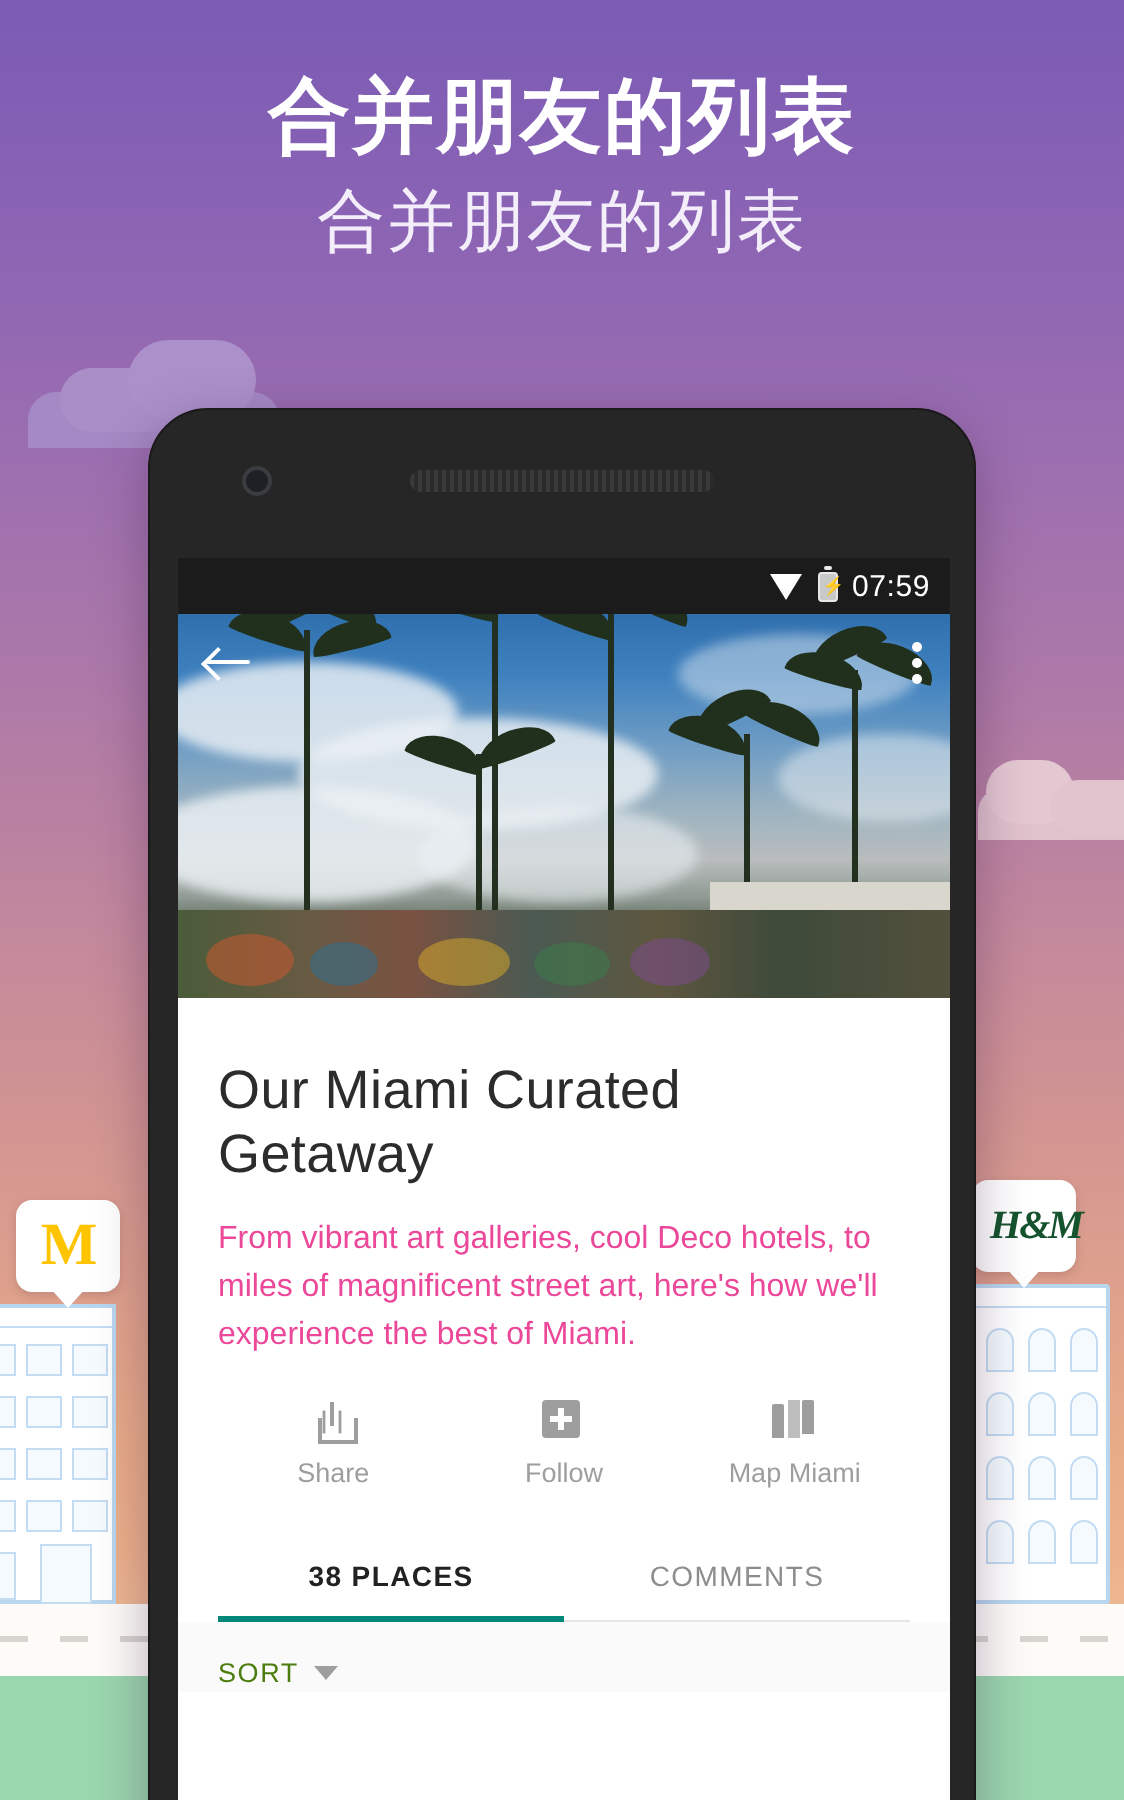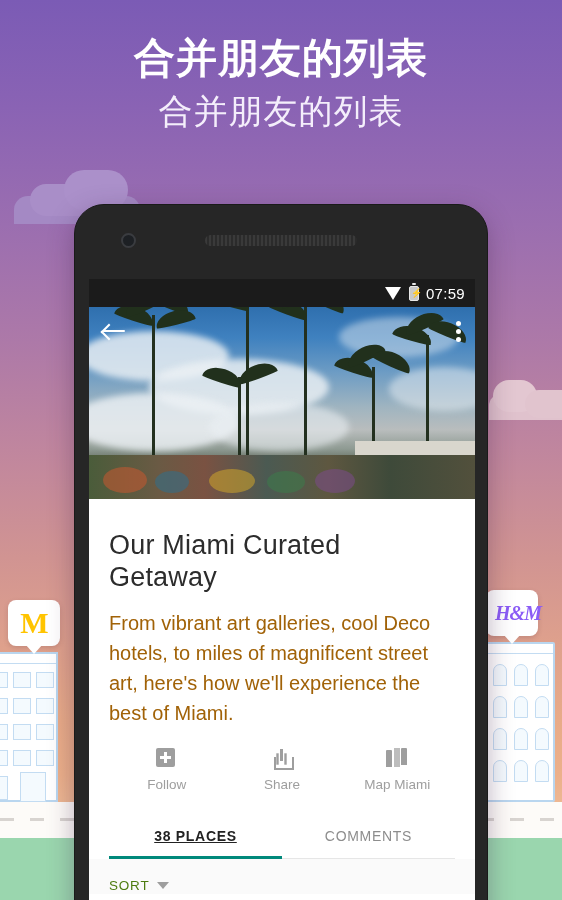--- a/index.html
+++ b/index.html
@@ -55,21 +55,21 @@
 
   .pin { position:absolute; width:52px; height:46px; background:#fff; border-radius:8px;
          box-shadow:0 2px 5px rgba(90,50,60,.20); display:flex; align-items:center; justify-content:center; }
   .pin:after { content:""; position:absolute; left:50%; bottom:-8px; transform:translateX(-50%);
          border-left:9px solid transparent; border-right:9px solid transparent; border-top:10px solid #fff; }
   #pin-mcd { left:8px; bottom:254px; }
   #pin-hm  { left:486px; bottom:264px; }
   .mcd-m { font-family:"Liberation Serif", serif; font-weight:bold; font-size:30px; color:#ffc400;
            line-height:1; letter-spacing:-1px; }
   .hm-t  { font-family:"Liberation Serif", serif; font-weight:bold; font-style:italic; font-size:20px;
-           color:#8b5cf6; letter-spacing:-1px;margin-left:12px; }
+           color:#14532d; letter-spacing:-1px;margin-left:12px; }
 
   
   .headline { position:absolute; left:0; right:0; top:34px; text-align:center; z-index:5; }
   .headline h1 { font-size:41px; font-weight:bold; color:#ffffff; line-height:1.18; letter-spacing:1px; }
   .headline h2 { font-size:34px; font-weight:normal; color:#f4eefb; line-height:1.25; letter-spacing:1px; margin-top:8px; }
 
   
   .phone { position:absolute; left:74px; top:204px; width:414px; height:720px; z-index:6;
     background:#262626; border-radius:30px 30px 8px 8px;
     box-shadow:0 8px 26px rgba(60,30,70,.35);
@@ -116,42 +116,42 @@
   .overflow { width:5px; display:flex; flex-direction:column; gap:3px; cursor:pointer; }
   .overflow span { width:5px; height:5px; border-radius:50%; background:#fff; }
 
   .avatars { position:absolute; left:16px; bottom:-22px; z-index:4; }
 
   
   .card { background:#fff; padding:30px 20px 0 20px; }
   .title { font-size:27px; color:#2c2c2c; line-height:1.2; font-weight:normal; letter-spacing:.2px; }
   .curated { margin-top:13px; font-size:14px; color:#9b9b9b; line-height:1.55; }
   .curated a { color:#3b78e7; font-weight:bold; text-decoration:none; }
-  .desc { margin-top:14px; font-size:20px; color:#a16207; line-height:1.5; }
+  .desc { margin-top:14px; font-size:16px; color:#ec4899; line-height:1.5; }
 
   .actions { display:flex; margin-top:20px; }
   .action { flex:1; display:flex; flex-direction:column; align-items:center; gap:7px; cursor:pointer; }
   .action .lbl { font-size:13.5px; color:#9e9e9e; }
   .ico { width:22px; height:22px; position:relative; }
   .ico-follow { width:19px; height:19px; background:#9e9e9e; border-radius:2px; }
   .ico-follow:before { content:""; position:absolute; left:8px; top:4px; width:3px; height:11px; background:#fff; }
   .ico-follow:after  { content:""; position:absolute; left:4px; top:8px; width:11px; height:3px; background:#fff; }
   .ico-share:before { content:""; position:absolute; left:3px; top:9px; width:16px; height:11px;
     border:2px solid #9e9e9e; border-top:none; }
   .ico-share:after { content:""; position:absolute; left:9.2px; top:1px; width:2.4px; height:12px; background:#9e9e9e;
     box-shadow:-4px 4px 0 -0.3px #9e9e9e, 4px 4px 0 -0.3px #9e9e9e; }
   .ico-map { width:22px; height:19px; display:flex; gap:1.5px; }
   .ico-map i { display:block; width:6px; background:#9e9e9e; }
   .ico-map i:nth-child(1){ height:17px; margin-top:2px; border-radius:1px 1px 0 0; }
   .ico-map i:nth-child(2){ height:19px; background:#bdbdbd; }
   .ico-map i:nth-child(3){ height:17px; border-radius:1px 1px 0 0; }
 
   .tabs { display:flex; margin-top:20px; border-bottom:1px solid #e6e6e6; position:relative; }
   .tab { flex:1; text-align:center; padding:16px 0 14px; font-size:14px; letter-spacing:.7px; cursor:pointer; color:#8d8d8d; }
-  .tab.active { color:#222; font-weight:bold;text-decoration:underline; }
+  .tab.active { color:#222; font-weight:bold; }
   .tab-underline { position:absolute; left:0; bottom:-1px; width:50%; height:3px; background:#00897b; }
 
   .sortbar { padding:17px 20px 0; background:#fafafa; }
   .sort { display:inline-flex; align-items:center; gap:8px; cursor:pointer; }
   .sort .txt { font-size:13.5px; color:#4d7c0f; letter-spacing:.8px; }
   .caret { width:0; height:0; border-left:6px solid transparent; border-right:6px solid transparent; border-top:7px solid #9e9e9e; }
 </style>
 </head>
 <body>
 
@@ -312,28 +312,28 @@
     </div>
 
     <div class="card">
       <div class="title">Our Miami Curated Getaway</div>
 
 
       <div class="desc">From vibrant art galleries, cool Deco hotels, to miles of magnificent street art, here's how we'll experience the best of Miami.</div>
 
       <div class="actions">
         <div class="action">
+          <div class="ico ico-share"></div>
+          <div class="lbl">Share</div>
+        </div>
+        <div class="action">
           <div class="ico">
               <div class="ico-follow"></div>
             </div>
           <div class="lbl">Follow</div>
-        </div>
-        <div class="action">
-          <div class="ico ico-share"></div>
-          <div class="lbl">Share</div>
         </div>
         <div class="action">
           <div class="ico">
               <div class="ico-map">
                 <i></i>
                 <i></i>
                 <i></i>
               </div>
             </div>
           <div class="lbl">Map Miami</div>

